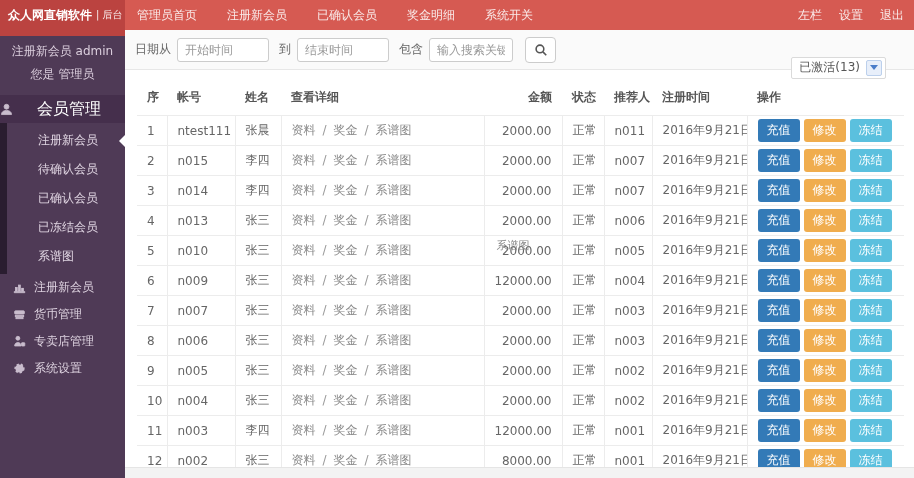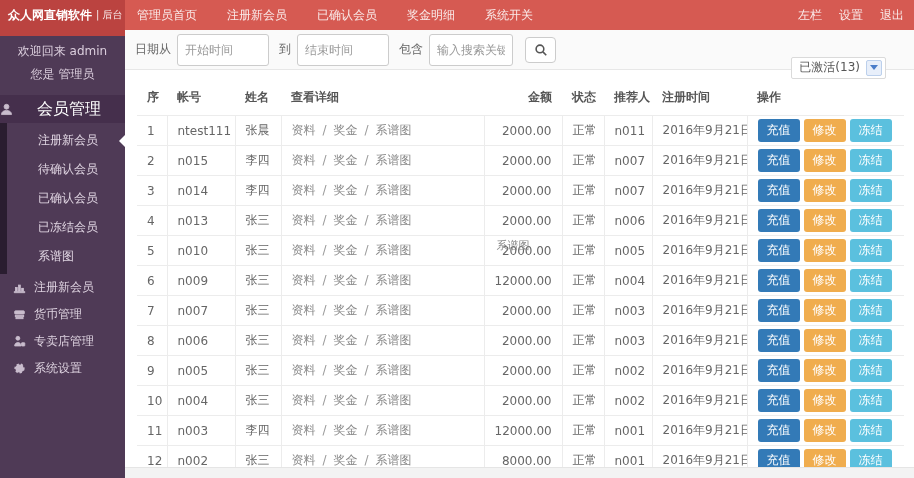--- a/index.html
+++ b/index.html
@@ -56,21 +56,21 @@
   .micon { width: 13px; height: 13px; flex-shrink: 0; fill: #c9bccd; stroke: #c9bccd; }
 
   
   .content { position: absolute; left: 125px; top: 30px; right: 0; bottom: 0; background: #fff; }
   .filter-bar {
     height: 40px; background: #fafafa; border-bottom: 1px solid #e7e7e7;
     display: flex; align-items: center; padding: 0 10px; font-size: 12px; color: #666;
   }
   .filter-label { margin-right: 6px; white-space: nowrap; }
   .filter-input {
-    height: 32px; border: 1px solid #ccc; border-radius: 3px; background: #fff;
+    height: 24px; border: 1px solid #ccc; border-radius: 3px; background: #fff;
     padding: 0 7px; font-size: 12px; color: #555; width: 92px; margin-right: 10px;
     font-family: inherit; outline: none;
   }
   .filter-input.keyword { width: 84px; }
   .filter-input::placeholder { color: #999; }
   .search-btn {
     width: 31px; height: 26px; border: 1px solid #ccc; border-radius: 4px; background: #fff;
     display: flex; align-items: center; justify-content: center; cursor: pointer; margin-left: 2px;
   }
   .status-select {
@@ -134,21 +134,21 @@
   <div class="topnav-right">
 
   <a class="nav-link">左栏</a>
       <a class="nav-link">设置</a>
       <a class="nav-link">退出</a>
     </div>
 </div>
 
 <div class="sidebar">
   <div class="welcome">
-    <div>欢迎回来 admin</div>
+    <div>注册新会员 admin</div>
     <div>您是 管理员</div>
   </div>
 
   <div class="menu-group-header">
     <svg class="micon" viewBox="0 0 16 16" stroke="none">
       <circle cx="8" cy="4.6" r="3"></circle>
         <path d="M1.8 14.2c0-3.4 2.8-5.1 6.2-5.1s6.2 1.7 6.2 5.1z"></path>
     </svg>
     <span>会员管理</span>
   </div>

